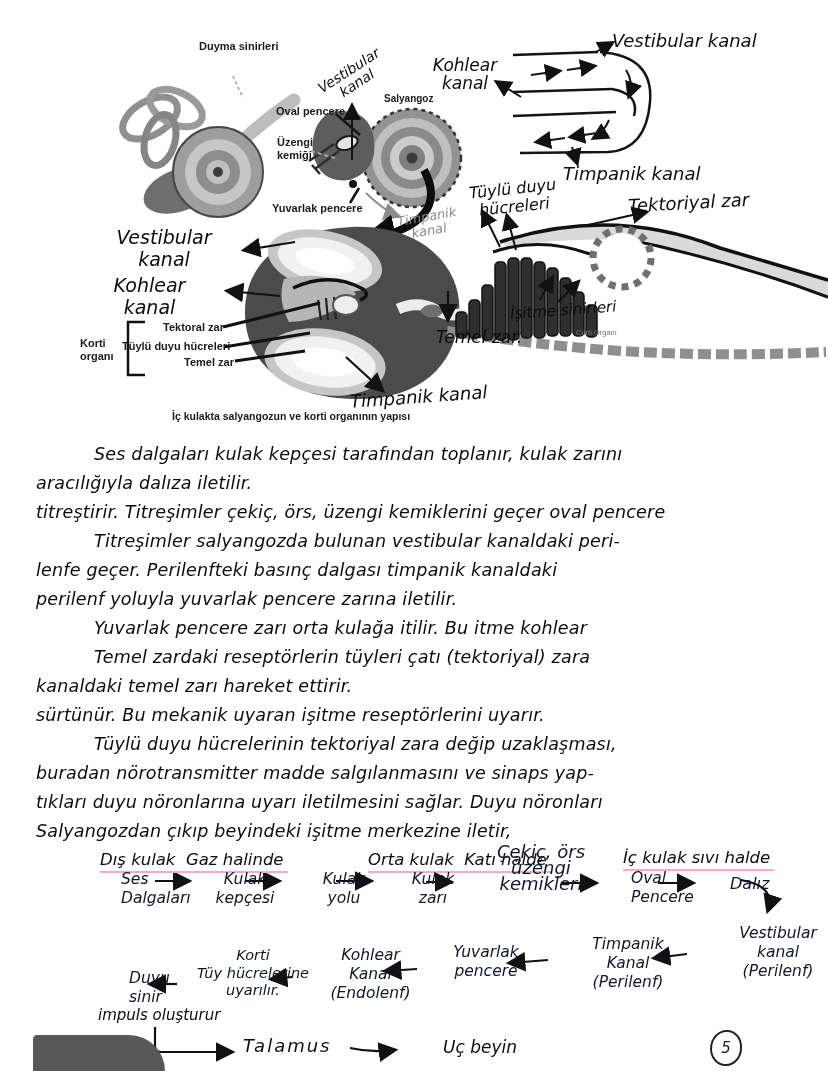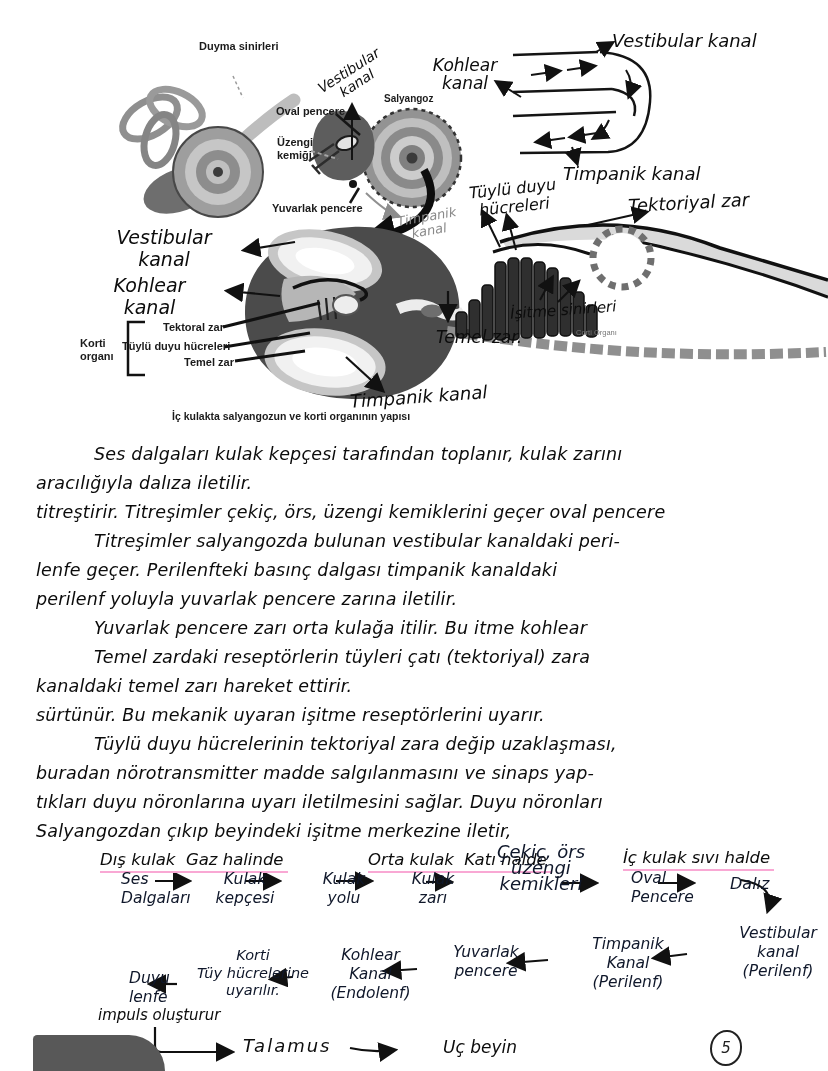--- a/index.html
+++ b/index.html
@@ -245,21 +245,21 @@
 (Perilenf)</div>
   <div class="fnode" style="left:403px;top:943px;width:100px;">Yuvarlak
 pencere</div>
   <div class="fnode" style="left:290px;top:946px;width:95px;">Kohlear
 Kanal
 (Endolenf)</div>
   <div class="fnode" style="left:160px;top:947px;width:120px;font-size:14.5px;line-height:17.5px;">Korti
 Tüy hücrelerine
 uyarılır.</div>
   <div class="fnode" style="left:96px;top:969px;width:58px;text-align:left;">Duyu
-lenfe</div>
+sinir</div>
 
   <div class="lbl hand" style="left:98px;top:1006px;font-size:15px;">impuls oluşturur</div>
   <div class="lbl hand" style="left:243px;top:1035px;font-size:18px;letter-spacing:2px;">Talamus</div>
   <div class="lbl hand" style="left:407px;top:1037px;font-size:17px;margin-left:36px;">Uç beyin</div>
 
   <div class="pagenum">5</div>
   <div class="corner"></div>
 </div>
 
 </body></html>

